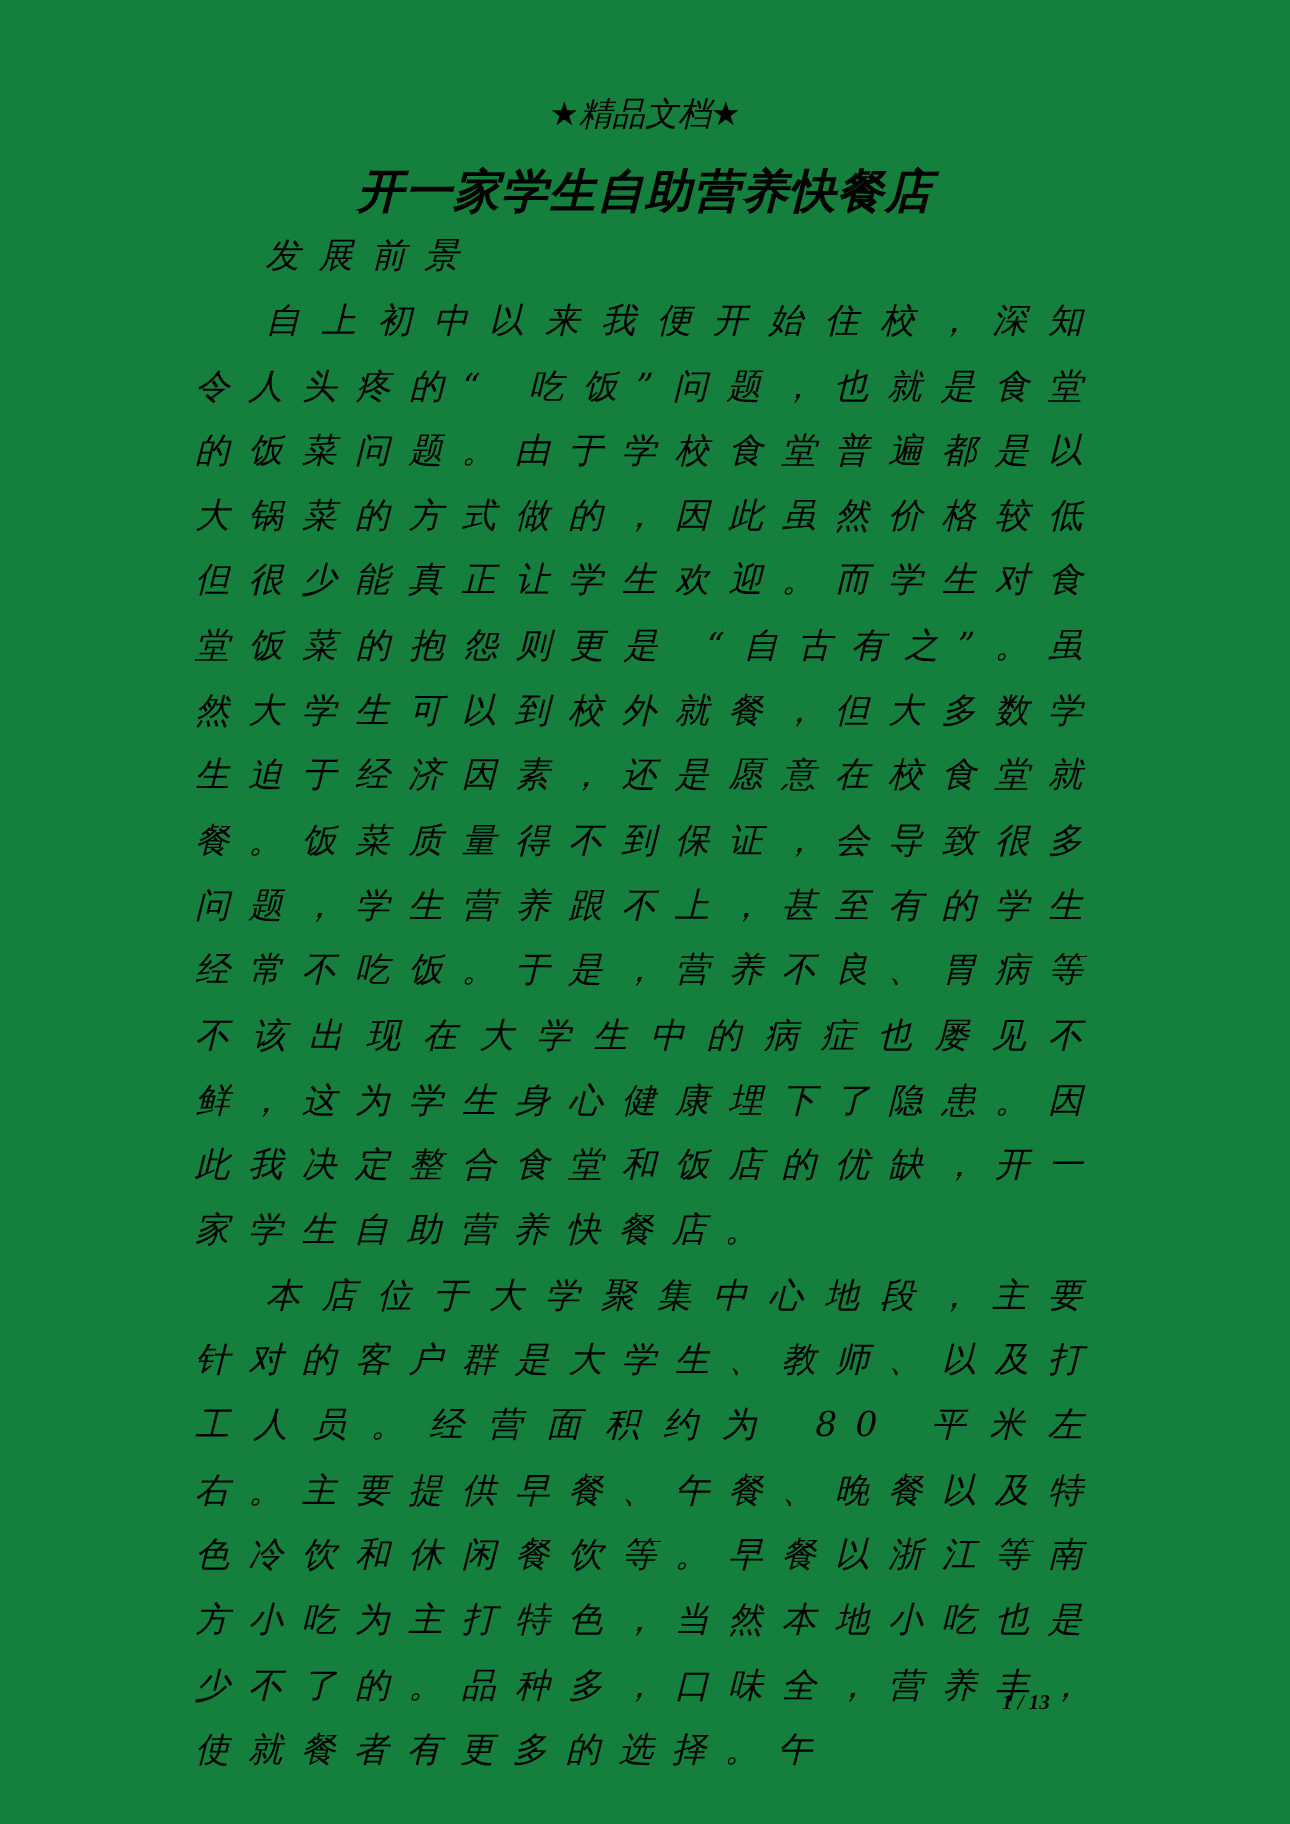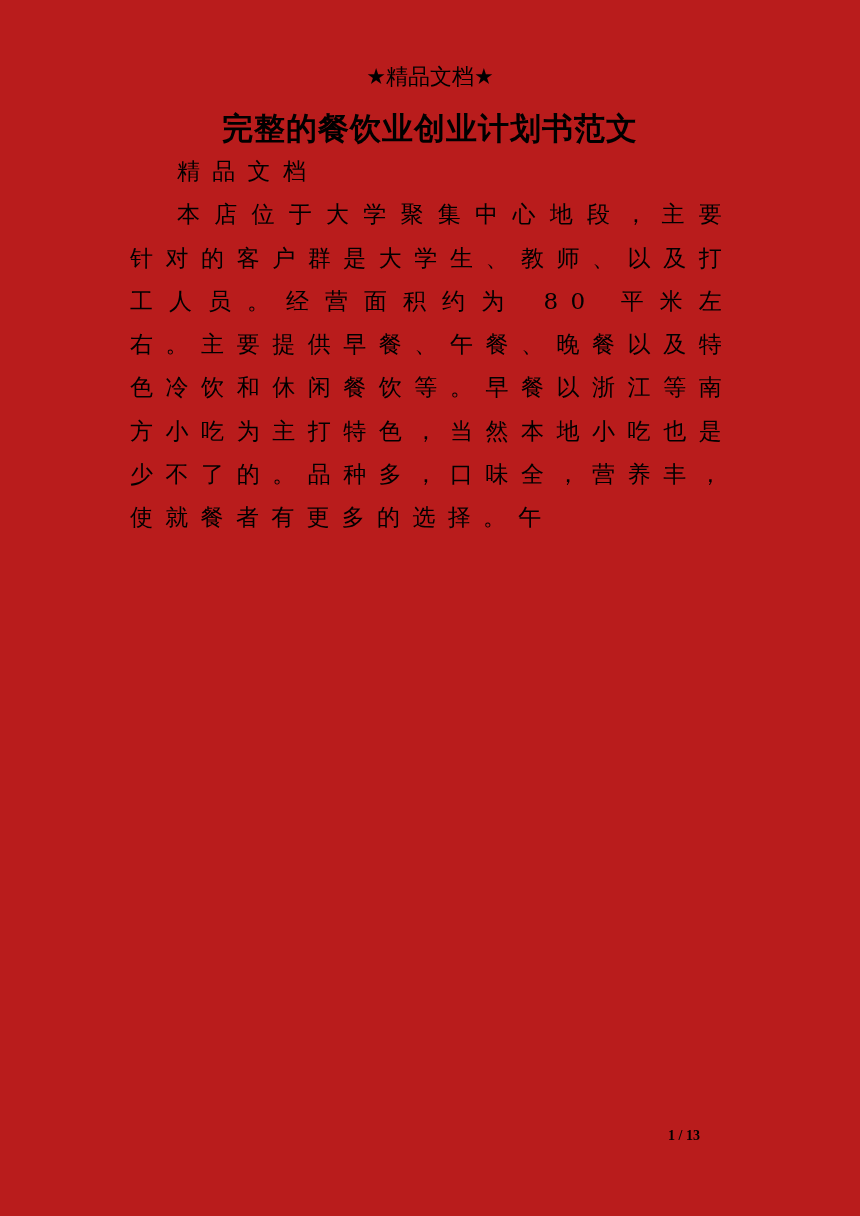--- a/index.html
+++ b/index.html
@@ -13,21 +13,22 @@
       position: relative;
       overflow: hidden;
       color: #000000;
     }
     .page {
       position: absolute;
       left: 0;
       top: 0;
       width: 860px;
       height: 1216px;
-      background: #b91c1c;
+      background: #15803d;
+      font-style: italic;
     }
     .page-header {
       position: absolute;
       top: 60px;
       left: 0;
       width: 860px;
       text-align: center;
       font-family: "DejaVu Sans", "Liberation Sans", sans-serif;
       font-size: 22px;
       line-height: 34px;
@@ -75,22 +76,23 @@
       line-height: 18px;
     }
   </style>
 </head>
 <body>
 
 <div class="page">
 
   <div class="page-header">★精品文档★</div>
 
-  <div class="doc-title">完整的餐饮业创业计划书范文</div>
+  <div class="doc-title">开一家学生自助营养快餐店</div>
 
   <div class="body-text">
-    <p class="heading">精品文档</p>
+    <p class="heading">发展前景</p>
+    <p>自上初中以来我便开始住校，深知令人头疼的“ 吃饭”问题，也就是食堂的饭菜问题。由于学校食堂普遍都是以大锅菜的方式做的，因此虽然价格较低但很少能真正让学生欢迎。而学生对食堂饭菜的抱怨则更是 “自古有之”。虽然大学生可以到校外就餐，但大多数学生迫于经济因素，还是愿意在校食堂就餐。饭菜质量得不到保证，会导致很多问题，学生营养跟不上，甚至有的学生经常不吃饭。于是，营养不良、胃病等不该出现在大学生中的病症也屡见不鲜，这为学生身心健康埋下了隐患。因此我决定整合食堂和饭店的优缺，开一家学生自助营养快餐店。</p>
     <p>本店位于大学聚集中心地段，主要针对的客户群是大学生、教师、以及打工人员。经营面积约为 80 平米左右。主要提供早餐、午餐、晚餐以及特色冷饮和休闲餐饮等。早餐以浙江等南方小吃为主打特色，当然本地小吃也是少不了的。品种多，口味全，营养丰，使就餐者有更多的选择。午</p>
   </div>
 
   <div class="page-number">1 / 13</div>
 
 </div>
 
 </body></html>

